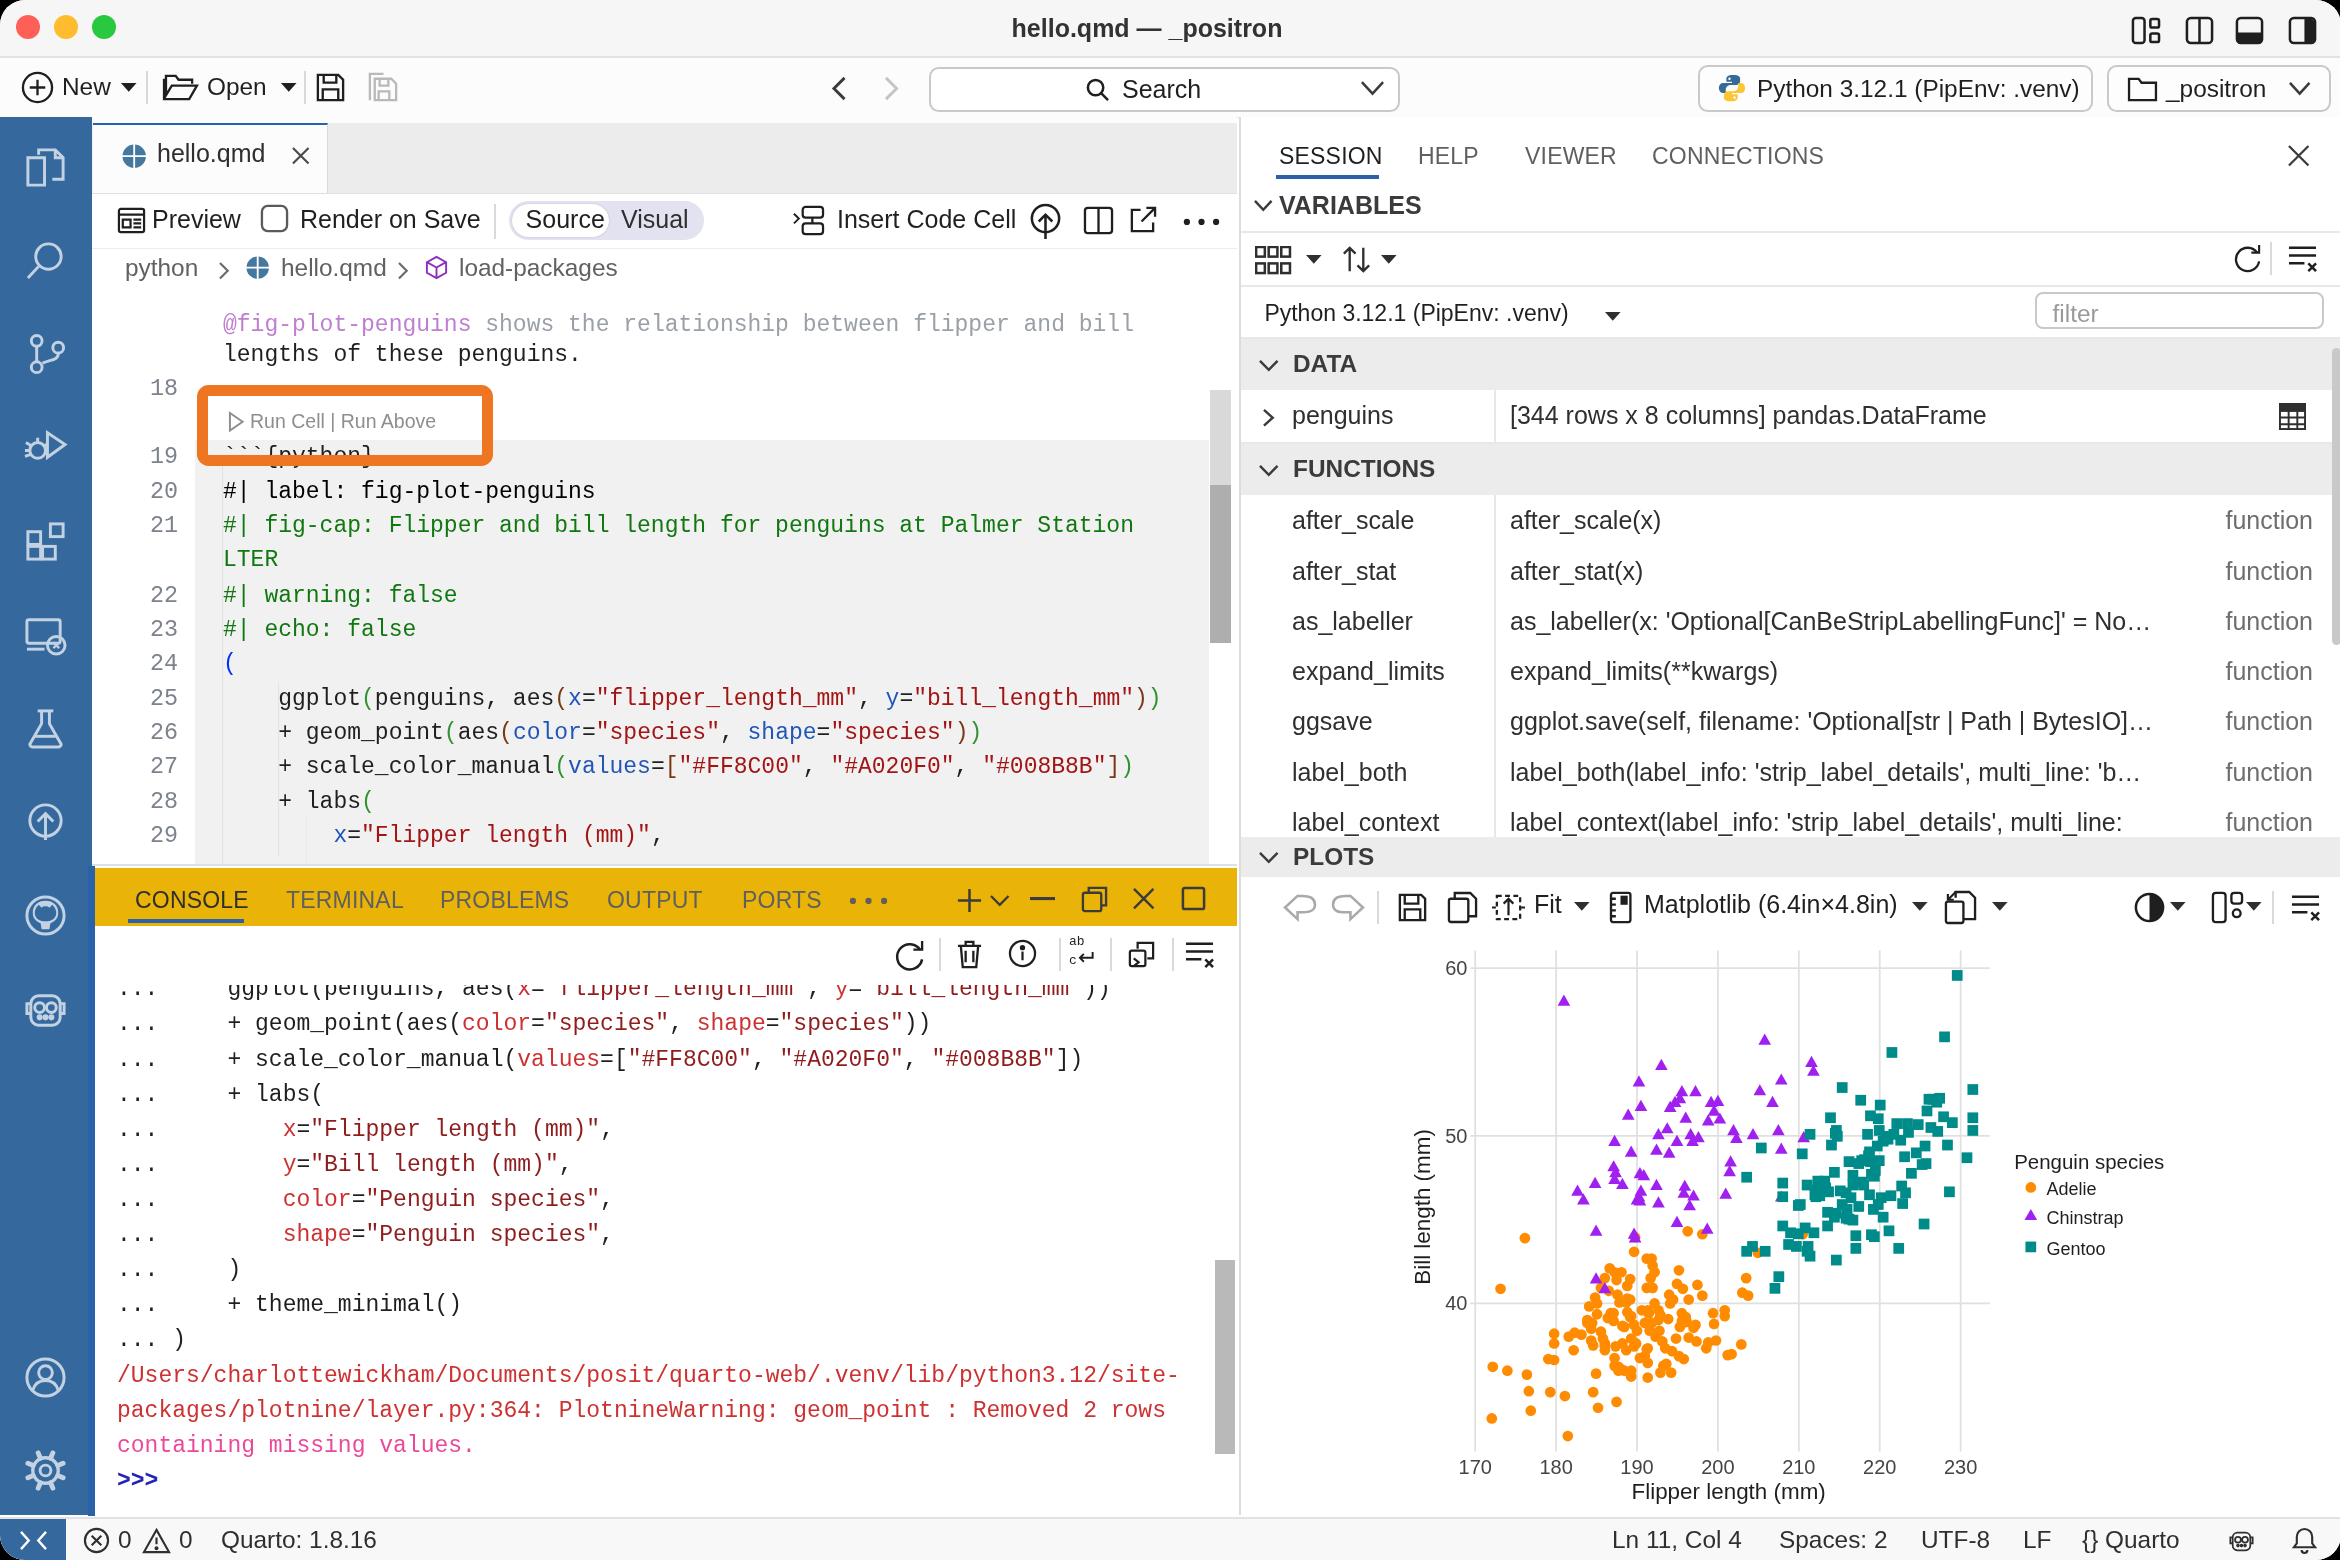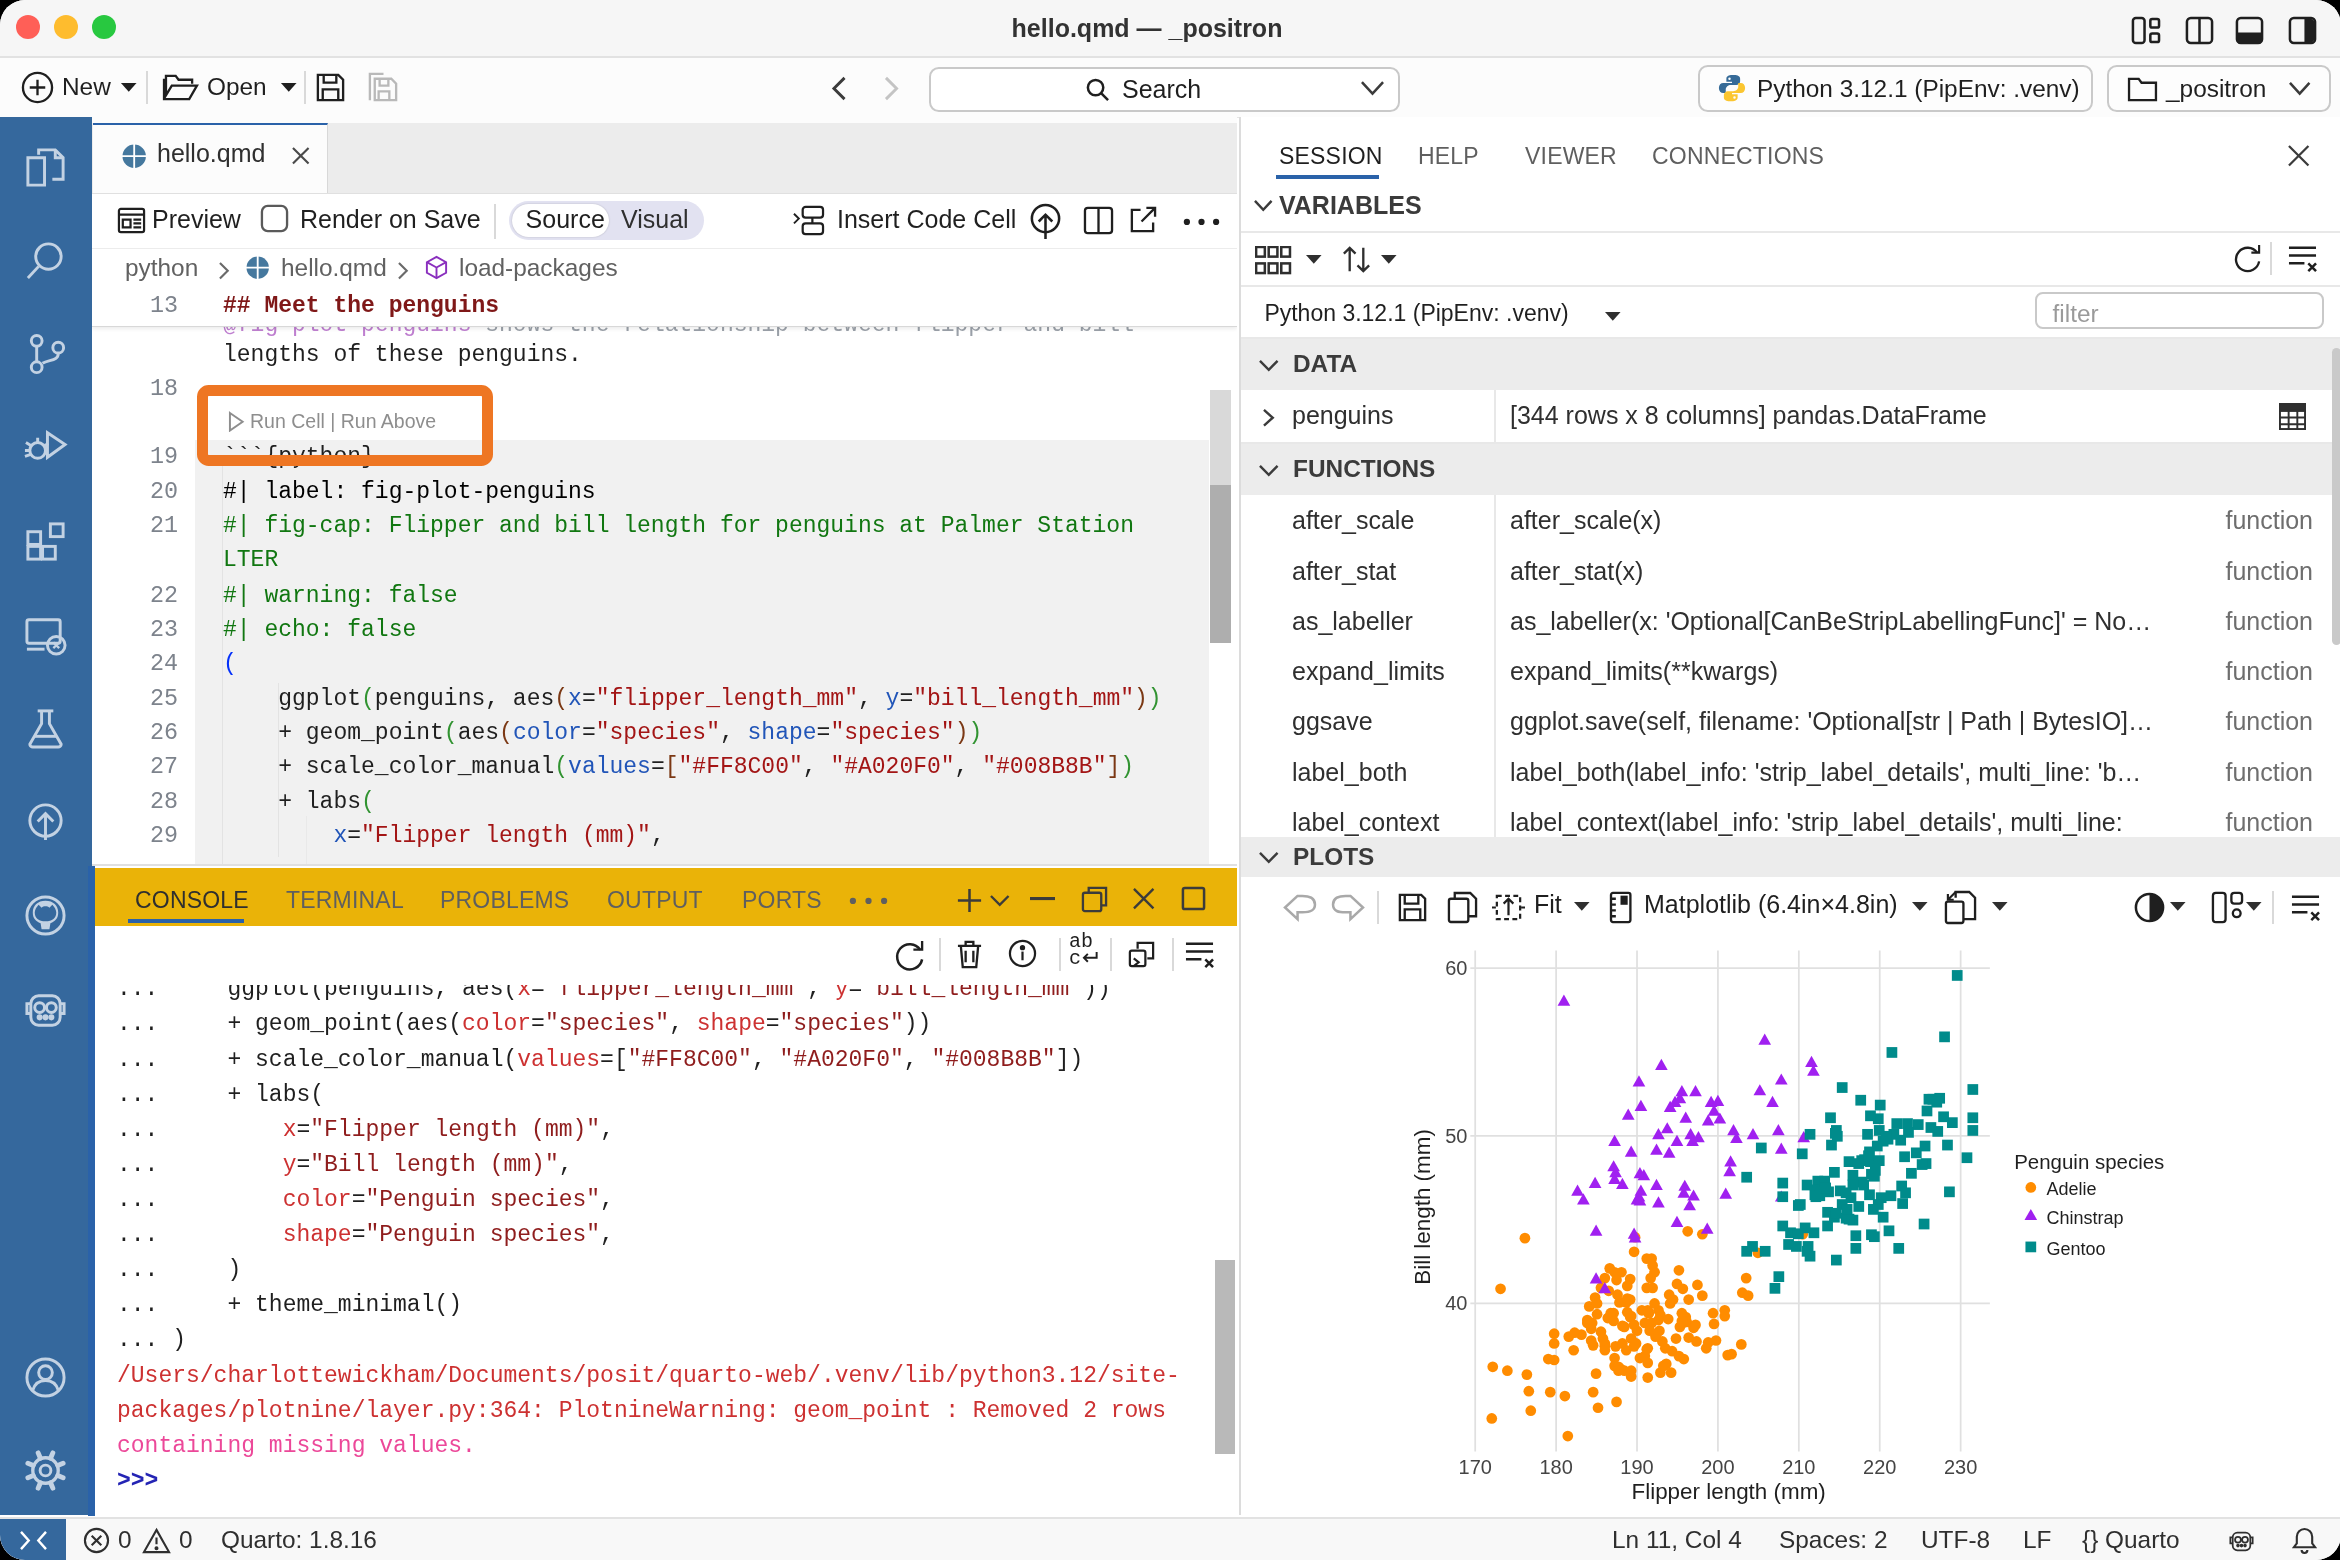--- a/index.html
+++ b/index.html
@@ -314,24 +314,20 @@
   <div class="cl" style="top:257px;color:#117711;">LTER</div>
   <div class="cl" style="top:293px;color:#117711;">#| warning: false</div>
   <div class="cl" style="top:327px;color:#117711;">#| echo: false</div>
   <div class="cl" style="top:361px;color:#0431fa;">(</div>
   <div class="cl" style="top:396px;">    ggplot<span style="color:#319331;">(</span>penguins, aes<span style="color:#7b3814;">(</span><span style="color:#2155b8;">x</span>=<span style="color:#a31515;">"flipper_length_mm"</span>, <span style="color:#2155b8;">y</span>=<span style="color:#a31515;">"bill_length_mm"</span><span style="color:#7b3814;">)</span><span style="color:#319331;">)</span></div>
   <div class="cl" style="top:430px;">    + geom_point<span style="color:#319331;">(</span>aes<span style="color:#7b3814;">(</span><span style="color:#2155b8;">color</span>=<span style="color:#a31515;">"species"</span>, <span style="color:#2155b8;">shape</span>=<span style="color:#a31515;">"species"</span><span style="color:#7b3814;">)</span><span style="color:#319331;">)</span></div>
   <div class="cl" style="top:464px;">    + scale_color_manual<span style="color:#319331;">(</span><span style="color:#2155b8;">values</span>=<span style="color:#7b3814;">[</span><span style="color:#a31515;">"#FF8C00"</span>, <span style="color:#a31515;">"#A020F0"</span>, <span style="color:#a31515;">"#008B8B"</span><span style="color:#7b3814;">]</span><span style="color:#319331;">)</span></div>
   <div class="cl" style="top:499px;">    + labs<span style="color:#319331;">(</span></div>
   <div class="cl" style="top:533px;">        <span style="color:#2155b8;">x</span>=<span style="color:#a31515;">"Flipper length (mm)"</span>,</div>
 
-  <div class="abs" style="left:0;top:0;width:1145px;height:40px;background:#fff;border-bottom:1px solid #d8d8d8;box-shadow:0 2px 3.9px rgba(0,0,0,.08);">
-    <div class="lnum" style="top:2.9px;">13</div>
-    <div class="cl" style="top:2.9px;font-weight:bold;color:#7f1818;">## Meet the penguins</div>
-  </div>
 
   <div class="abs" style="left:105px;top:99px;width:296px;height:81px;box-sizing:border-box;border:11.7px solid #ee7623;border-radius:11.7px;"></div>
 
   <div class="abs" style="left:1118px;top:104px;width:20.5px;height:95px;background:#d9d9d9;"></div>
   <div class="abs" style="left:1118px;top:199px;width:20.5px;height:158px;background:#aeaeae;"></div>
 </div>
 
 <div class="console">
   <div class="ctabs">
     <div class="ctab" style="left:43px;color:#2f2f2f;">CONSOLE</div>
@@ -373,21 +369,21 @@
     <div class="vline" style="left:847px;top:11.7px;height:33px;"></div>
     <svg class="abs" style="left:864px;top:12.7px" width="27" height="31" viewBox="0 0 28 32" fill="none" stroke="#1f1f1f" stroke-width="2.4">
           <path d="M2 7h24M10 7V3h8v4M5 7l2 22h14l2-22M10 12v12M18 12v12"></path>
         </svg>
     <svg class="abs" style="left:916px;top:12.7px" width="29" height="29" viewBox="0 0 30 30" fill="none" stroke="#1f1f1f" stroke-width="2.3">
           <circle cx="15" cy="15" r="13"></circle>
           <circle cx="15" cy="9" r="1.6" fill="#1f1f1f"></circle>
           <path d="M15 13v9"></path>
         </svg>
     <div class="vline" style="left:967px;top:11.7px;height:33px;"></div>
-    <div class="abs mono" style="left:977px;top:7.8px;font-size:20px;color:#1f1f1f;line-height:16.6px;">ab<br>c<svg width="17.6" height="13.7" viewBox="0 0 18 14" fill="none" stroke="#1f1f1f" stroke-width="2">
+    <div class="abs mono" style="left:977px;top:7.8px;font-size:13px;color:#1f1f1f;line-height:16.6px;">ab<br>c<svg width="17.6" height="13.7" viewBox="0 0 18 14" fill="none" stroke="#1f1f1f" stroke-width="2">
             <path d="M16 2v6H3M7 4L3 8l4 4"></path>
           </svg></div>
     <div class="vline" style="left:1018px;top:11.7px;height:33px;"></div>
         <svg class="abs" style="left:1034px;top:12.7px" width="31" height="31" viewBox="0 0 32 32" fill="none" stroke="#1f1f1f" stroke-width="2.3">
           <path d="M12 10V4h16v16h-6"></path>
           <rect x="4" y="12" width="16" height="16" rx="2"></rect>
           <path d="M8 20l5 4-5 4" fill="none"></path>
         </svg>
     <div class="vline" style="left:1080px;top:11.7px;height:33px;"></div>
     <svg class="abs" style="left:1092px;top:13.7px" width="31" height="29" viewBox="0 0 32 30" stroke="#1f1f1f" stroke-width="2.6" fill="none">

